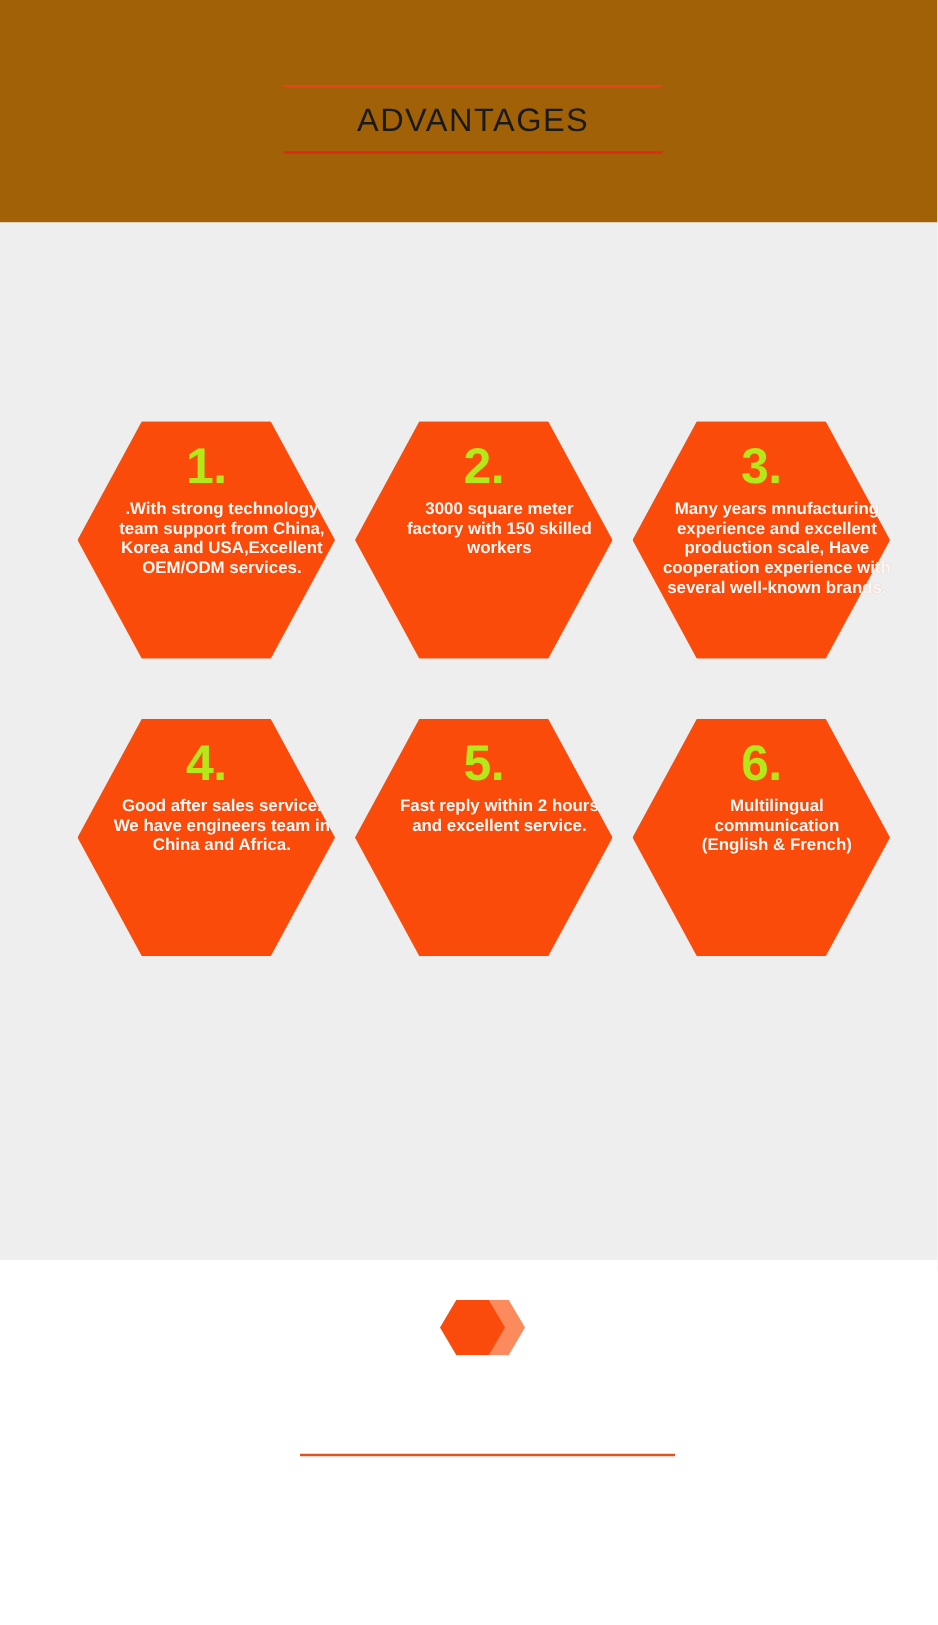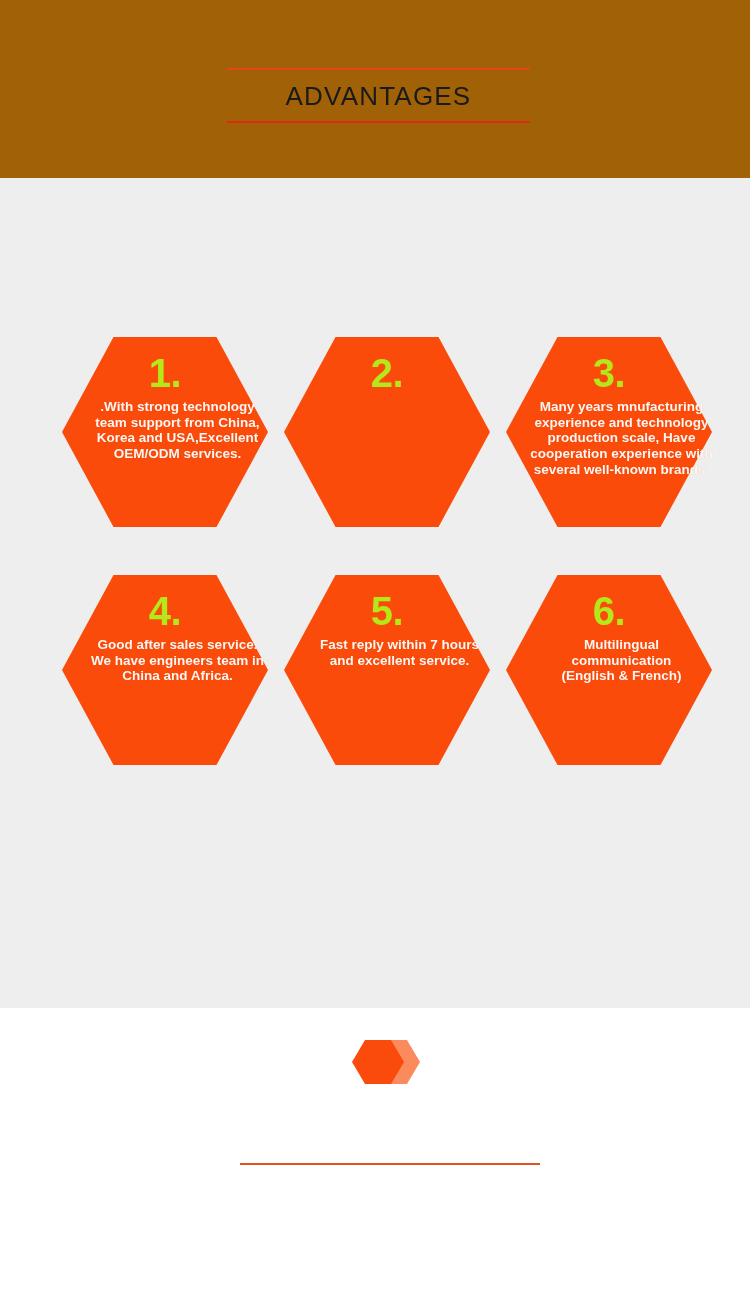--- a/index.html
+++ b/index.html
@@ -183,44 +183,45 @@
       <div class="hex-content">
         <div class="hex-number">1.</div>
         <div class="hex-text">.With strong technology team support from China, Korea and USA,Excellent OEM/ODM services.</div>
       </div>
     </div>
 
     <div class="hex-cell" data-index="1" style="left:284px; top:159px;">
       <div class="hex-shape"></div>
       <div class="hex-content">
         <div class="hex-number">2.</div>
+        <div class="hex-text">3000 square meter factory with 150 skilled workers</div>
       </div>
     </div>
 
     <div class="hex-cell" data-index="2" style="left:506px; top:159px;">
       <div class="hex-shape"></div>
       <div class="hex-content">
         <div class="hex-number">3.</div>
-        <div class="hex-text">Many years mnufacturing experience and technology production scale, Have cooperation experience with several well-known brands.</div>
+        <div class="hex-text">Many years mnufacturing experience and excellent production scale, Have cooperation experience with several well-known brands.</div>
       </div>
     </div>
 
     <div class="hex-cell" data-index="3" style="left:62px; top:397px;">
       <div class="hex-shape"></div>
       <div class="hex-content">
         <div class="hex-number">4.</div>
         <div class="hex-text">Good after sales service. We have engineers team in China and Africa.</div>
       </div>
     </div>
 
     <div class="hex-cell" data-index="4" style="left:284px; top:397px;">
       <div class="hex-shape"></div>
       <div class="hex-content">
         <div class="hex-number">5.</div>
-        <div class="hex-text">Fast reply within 7 hours and excellent service.</div>
+        <div class="hex-text">Fast reply within 2 hours and excellent service.</div>
       </div>
     </div>
 
     <div class="hex-cell" data-index="5" style="left:506px; top:397px;">
       <div class="hex-shape"></div>
       <div class="hex-content">
         <div class="hex-number">6.</div>
         <div class="hex-text">Multilingual communication (English &amp; French)</div>
       </div>
     </div>

